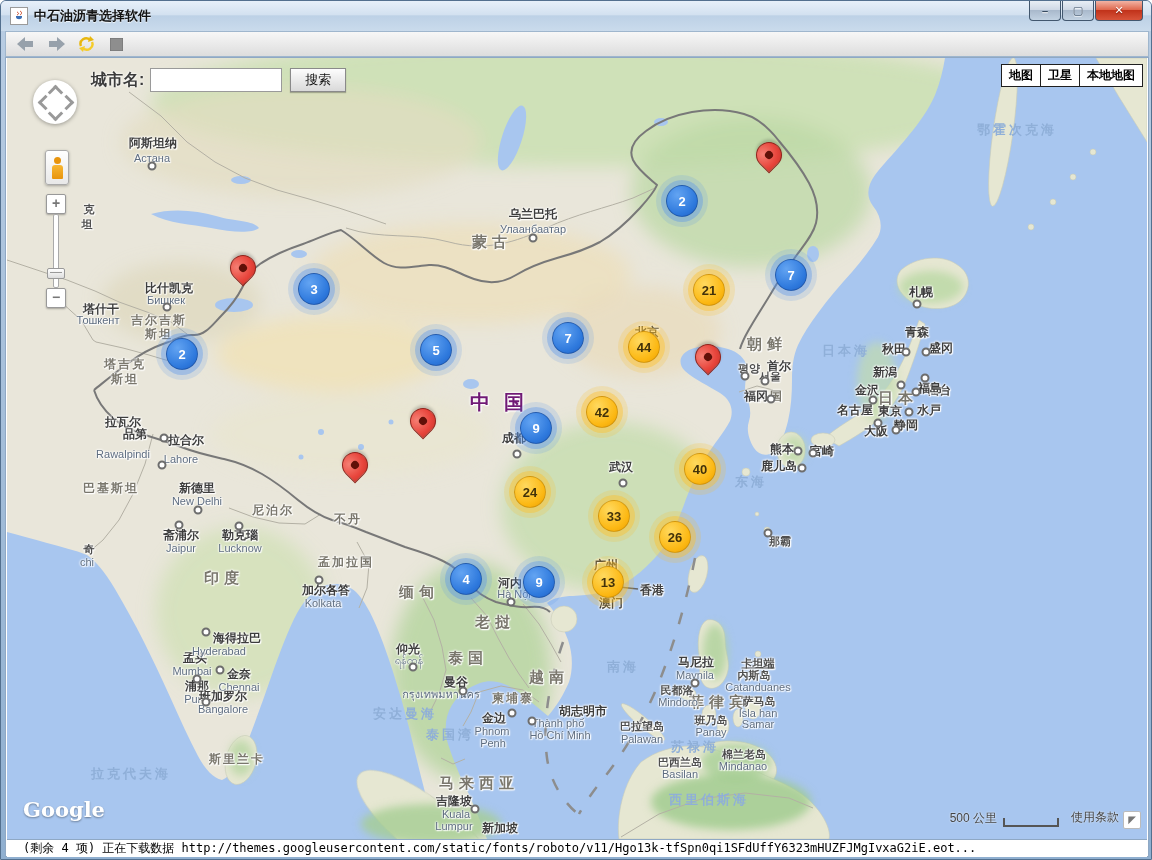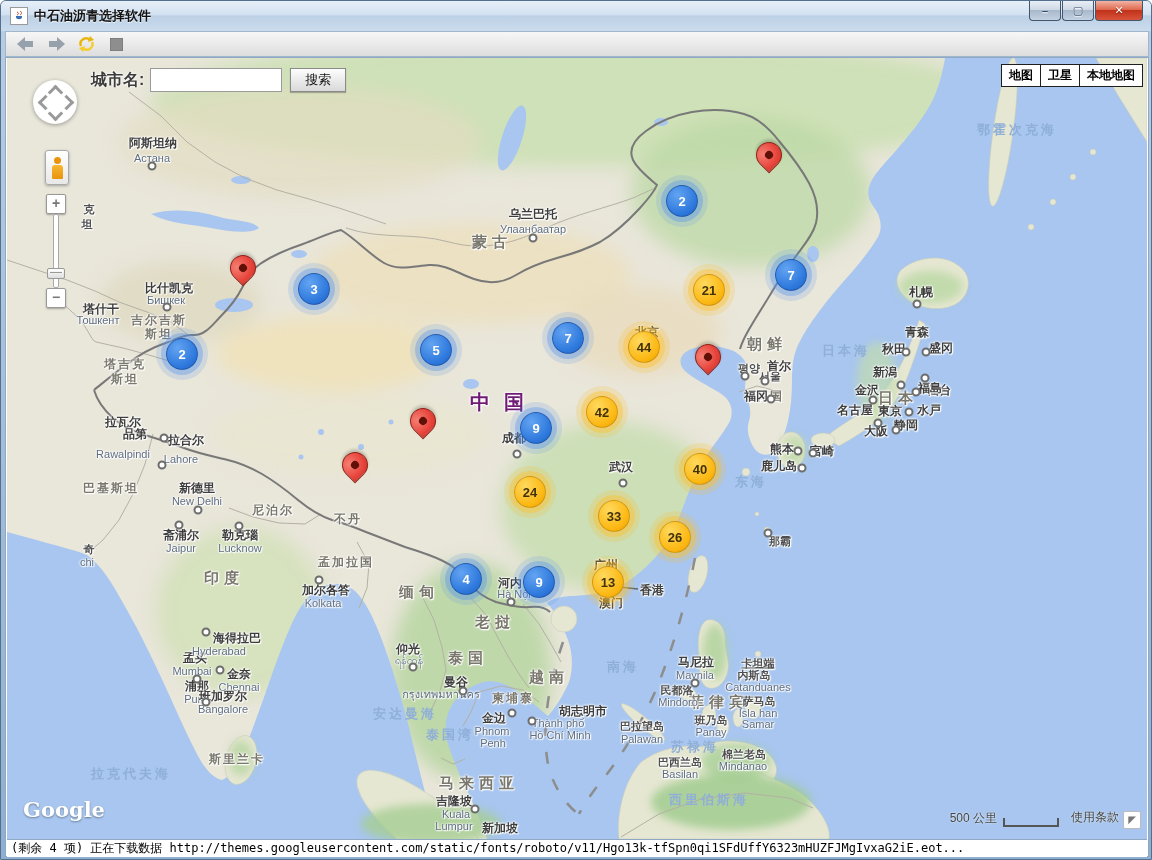--- a/index.html
+++ b/index.html
@@ -102,21 +102,21 @@
   .scalebar{width:52px;height:7px;border:2px solid #555;border-top:none;margin-left:6px;}
   .terms{position:absolute;right:28px;bottom:13px;font-size:12px;color:#444;z-index:9;cursor:pointer;
     text-shadow:0 0 2px #fff;}
   .cornerarrow{position:absolute;right:6px;bottom:10px;width:16px;height:16px;background:#fff;
     border:1px solid #bbb;border-radius:2px;font-size:10px;color:#777;text-align:center;line-height:15px;
     z-index:9;cursor:pointer;}
   
   .statusbar{position:absolute;left:1px;top:781px;width:1140px;height:17px;background:#fff;
     border-top:1px solid #8fa8c4;display:flex;align-items:center;overflow:hidden;}
   .statusbar span{font-family:"DejaVu Sans Mono","Liberation Mono",monospace;font-size:12px;color:#000;
-    white-space:nowrap;padding-left:4px;}
+    white-space:nowrap;padding-left:16px;}
 </style>
 </head>
 <body>
 
 <div class="win">
 
   <div class="titlebar">
     <span class="app-icon">
       <svg width="12" height="12" viewBox="0 0 12 12">
         <path d="M3,7 C3,10 9,10 9,7 L9,6 L3,6 Z" fill="#3b6fb5"></path>

